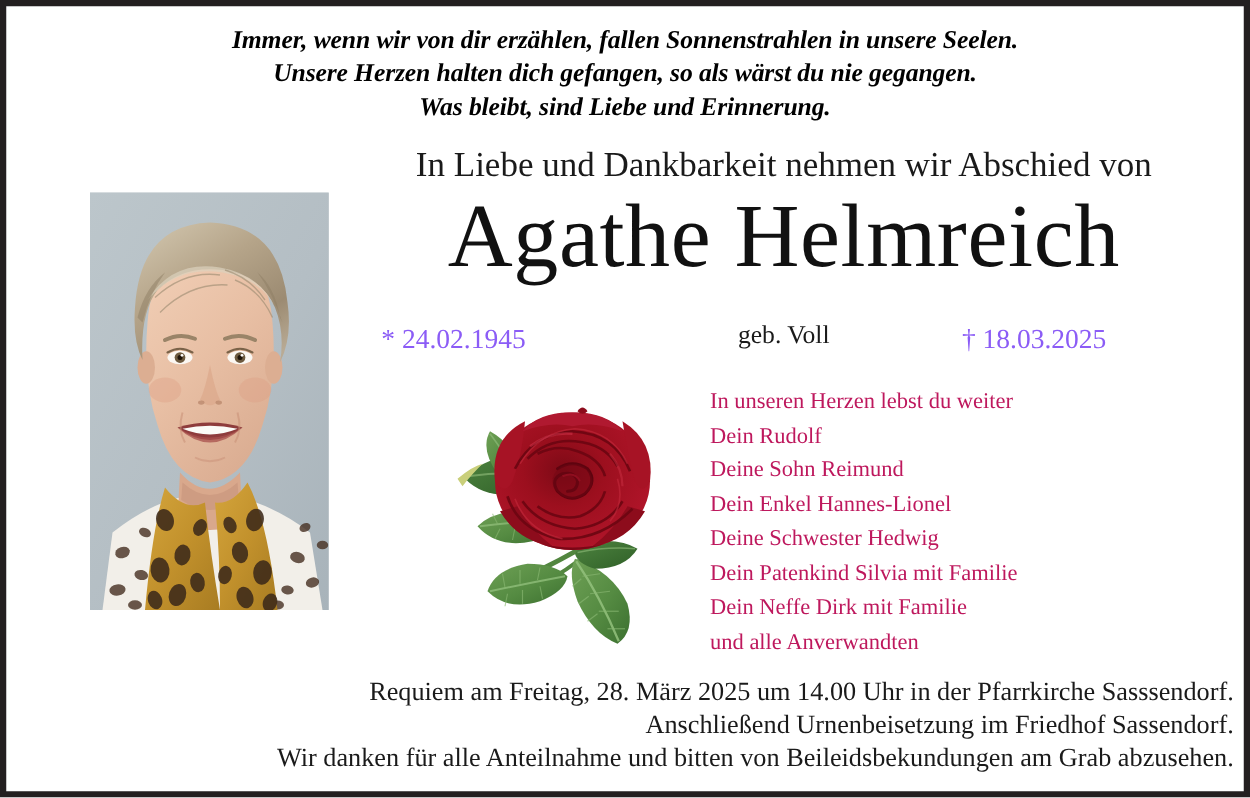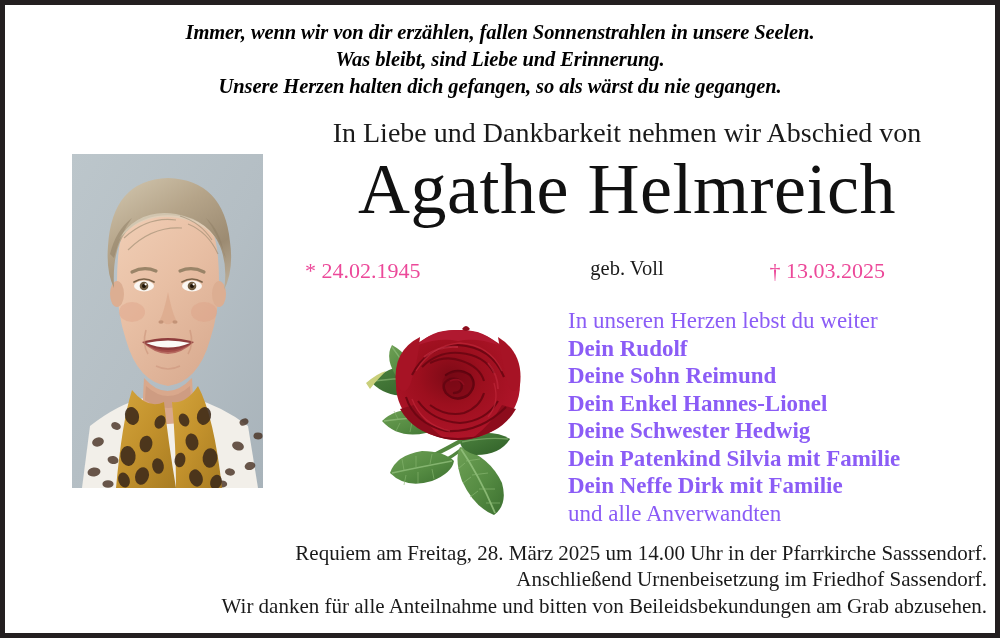--- a/index.html
+++ b/index.html
@@ -80,36 +80,36 @@
   
   .dates {
     position: absolute;
     left: 300px;
     right: 110px;
     top: 252px;
     display: flex;
     justify-content: space-between;
     font-size: 22px;
     line-height: 28px;
-    color: #ec4899;
+    color: #8b5cf6;
     font-family: Liberation Serif, serif;
   }
 
   
   .family {
     position: absolute;
     left: 563px;
     top: 302px;
-    font-size: 23px;
+    font-size: 18px;
     line-height: 27.5px;
-    color: #8b5cf6;
+    color: #be185d;
     white-space: nowrap;
   }
   .family .plain { font-weight: normal; }
-  .family .bold  { font-weight: bold; }
+  .family .bold  { font-weight: normal; }
 
   
   .footer {
     position: absolute;
     left: 8px;
     right: 8px;
     bottom: 14px;
     text-align: right;
     font-size: 21px;
     line-height: 26.5px;
@@ -139,22 +139,22 @@
   }
   .rose svg { display: block; width: 100%; height: 100%; }
 </style>
 </head>
 <body>
 
 <div class="notice">
 
   <div class="verse">
     <div>Immer, wenn wir von dir erzählen, fallen Sonnenstrahlen in unsere Seelen.</div>
+    <div>Unsere Herzen halten dich gefangen, so als wärst du nie gegangen.</div>
     <div>Was bleibt, sind Liebe und Erinnerung.</div>
-    <div>Unsere Herzen halten dich gefangen, so als wärst du nie gegangen.</div>
   </div>
 
   <div class="portrait">
     <svg viewBox="0 0 191 334" preserveAspectRatio="xMidYMid slice" aria-hidden="true">
       <defs>
         <linearGradient id="bgGrad" x1="0" y1="0" x2="1" y2="1">
           <stop offset="0%" stop-color="#bcc6cb"></stop>
           <stop offset="55%" stop-color="#b4bec4"></stop>
           <stop offset="100%" stop-color="#a8b3ba"></stop>
         </linearGradient>
@@ -269,21 +269,21 @@
   </div>
 
   <div class="intro">In Liebe und Dankbarkeit nehmen wir Abschied von</div>
 
   <div class="name">Agathe Helmreich</div>
 
   <div class="maiden">geb. Voll</div>
 
   <div class="dates">
     <span>* 24.02.1945</span>
-    <span>† 13.03.2025</span>
+    <span>† 18.03.2025</span>
   </div>
 
   <div class="rose">
     <svg viewBox="0 0 185 200" aria-hidden="true">
       <defs>
         <radialGradient id="roseGrad" cx="0.44" cy="0.42" r="0.62">
           <stop offset="0%" stop-color="#7d0a16"></stop>
           <stop offset="42%" stop-color="#9c0f1e"></stop>
           <stop offset="100%" stop-color="#b1152a"></stop>
         </radialGradient>

